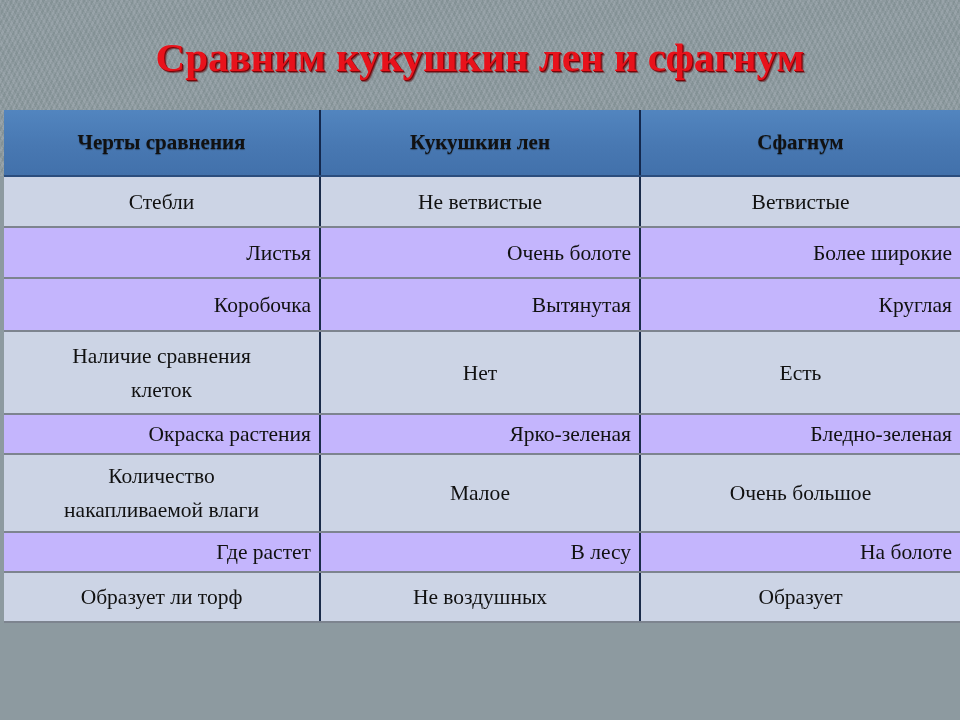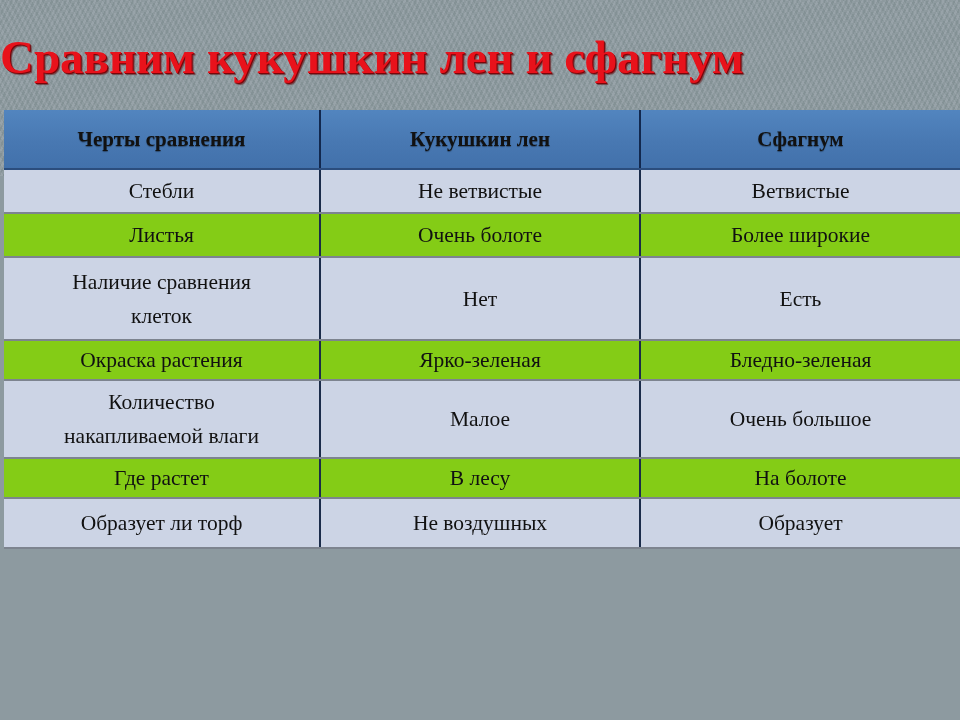--- a/index.html
+++ b/index.html
@@ -42,23 +42,24 @@
     position:absolute; left:0; top:0; width:960px; height:176px;
     background-image:
       repeating-linear-gradient(117deg, rgba(255,255,255,.10) 0 2px, rgba(60,80,64,.10) 2px 4px),
       repeating-linear-gradient(63deg, rgba(255,255,255,.08) 0 3px, rgba(40,60,46,.08) 3px 6px);
     opacity:.55;
   }
 
   
   .title {
     position:absolute; left:0; top:33px; width:960px;
+    text-align:center;
     font-family:"Liberation Serif", serif;
     font-weight:bold;
-    font-size:47px;
+    font-size:41px;
     line-height:48px;
     letter-spacing:0px;
     color:#e8121b;
     text-shadow:
       1px 1px 0 #7a0509,
       2px 2px 1px rgba(90,4,8,.55),
       0 0 2px rgba(255,255,255,.20);
     white-space:nowrap;
   }
 
@@ -79,42 +80,42 @@
     font-family:"Liberation Serif", serif;
   }
 
   
   thead th {
     background:#4a7cb8;
     background-image:linear-gradient(180deg,#5285bf 0%,#4878b2 55%,#4271ab 100%);
     color:#ffffff;
     font-weight:bold;
     font-size:21px;
-    height:59px;
+    height:66px;
     padding:0 6px;
     border-right:2px solid #12284e;
     border-bottom:2px solid #2b4d7d;
     text-shadow:0 1px 1px rgba(0,0,0,.35);
   }
   thead th:last-child { border-right:none;margin-top:7px; }
 
   
   tbody td {
     font-size:21.5px;
     line-height:30px;
     padding:4px 8px;
     border-right:2px solid #1b2c4a;
     border-bottom:2px solid #7d848f;
   }
   tbody td:last-child { border-right:none; }
 
   tbody tr.dark  td { background:#ccd4e5; }
-  tbody tr.light td { background:#84cc16; }
-
-  tbody tr.r1 td, tbody tr.r2 td { height:44px; }
+  tbody tr.light td { background:#c4b5fd;text-align:right; }
+
+  tbody tr.r1 td, tbody tr.r2 td { height:51px; }
   tbody tr.r3 td, tbody tr.r4 td { height:53px; }
   tbody tr.r5 td { height:83px; }
   tbody tr.r6 td { height:37px;margin-left:16px; }
   tbody tr.r7 td { height:78px; }
   tbody tr.r8 td { height:36px; }
   tbody tr.r9 td { height:50px; }
 
   
   td.label { }
   td.label .two { display:block; }
@@ -152,20 +153,25 @@
         <td>Ветвистые</td>
       </tr>
 
       <tr class="light r2">
         <td class="label">Листья</td>
         <td>Очень болоте</td>
         <td>Более широкие</td>
       </tr>
 
 
+      <tr class="light r4">
+        <td class="label">Коробочка</td>
+        <td>Вытянутая</td>
+        <td>Круглая</td>
+      </tr>
 
       <tr class="dark r5">
         <td class="label tall-label">
           <span class="two">Наличие сравнения</span>
           <span class="two">клеток</span>
         </td>
         <td>Нет</td>
         <td>Есть</td>
       </tr>
 

